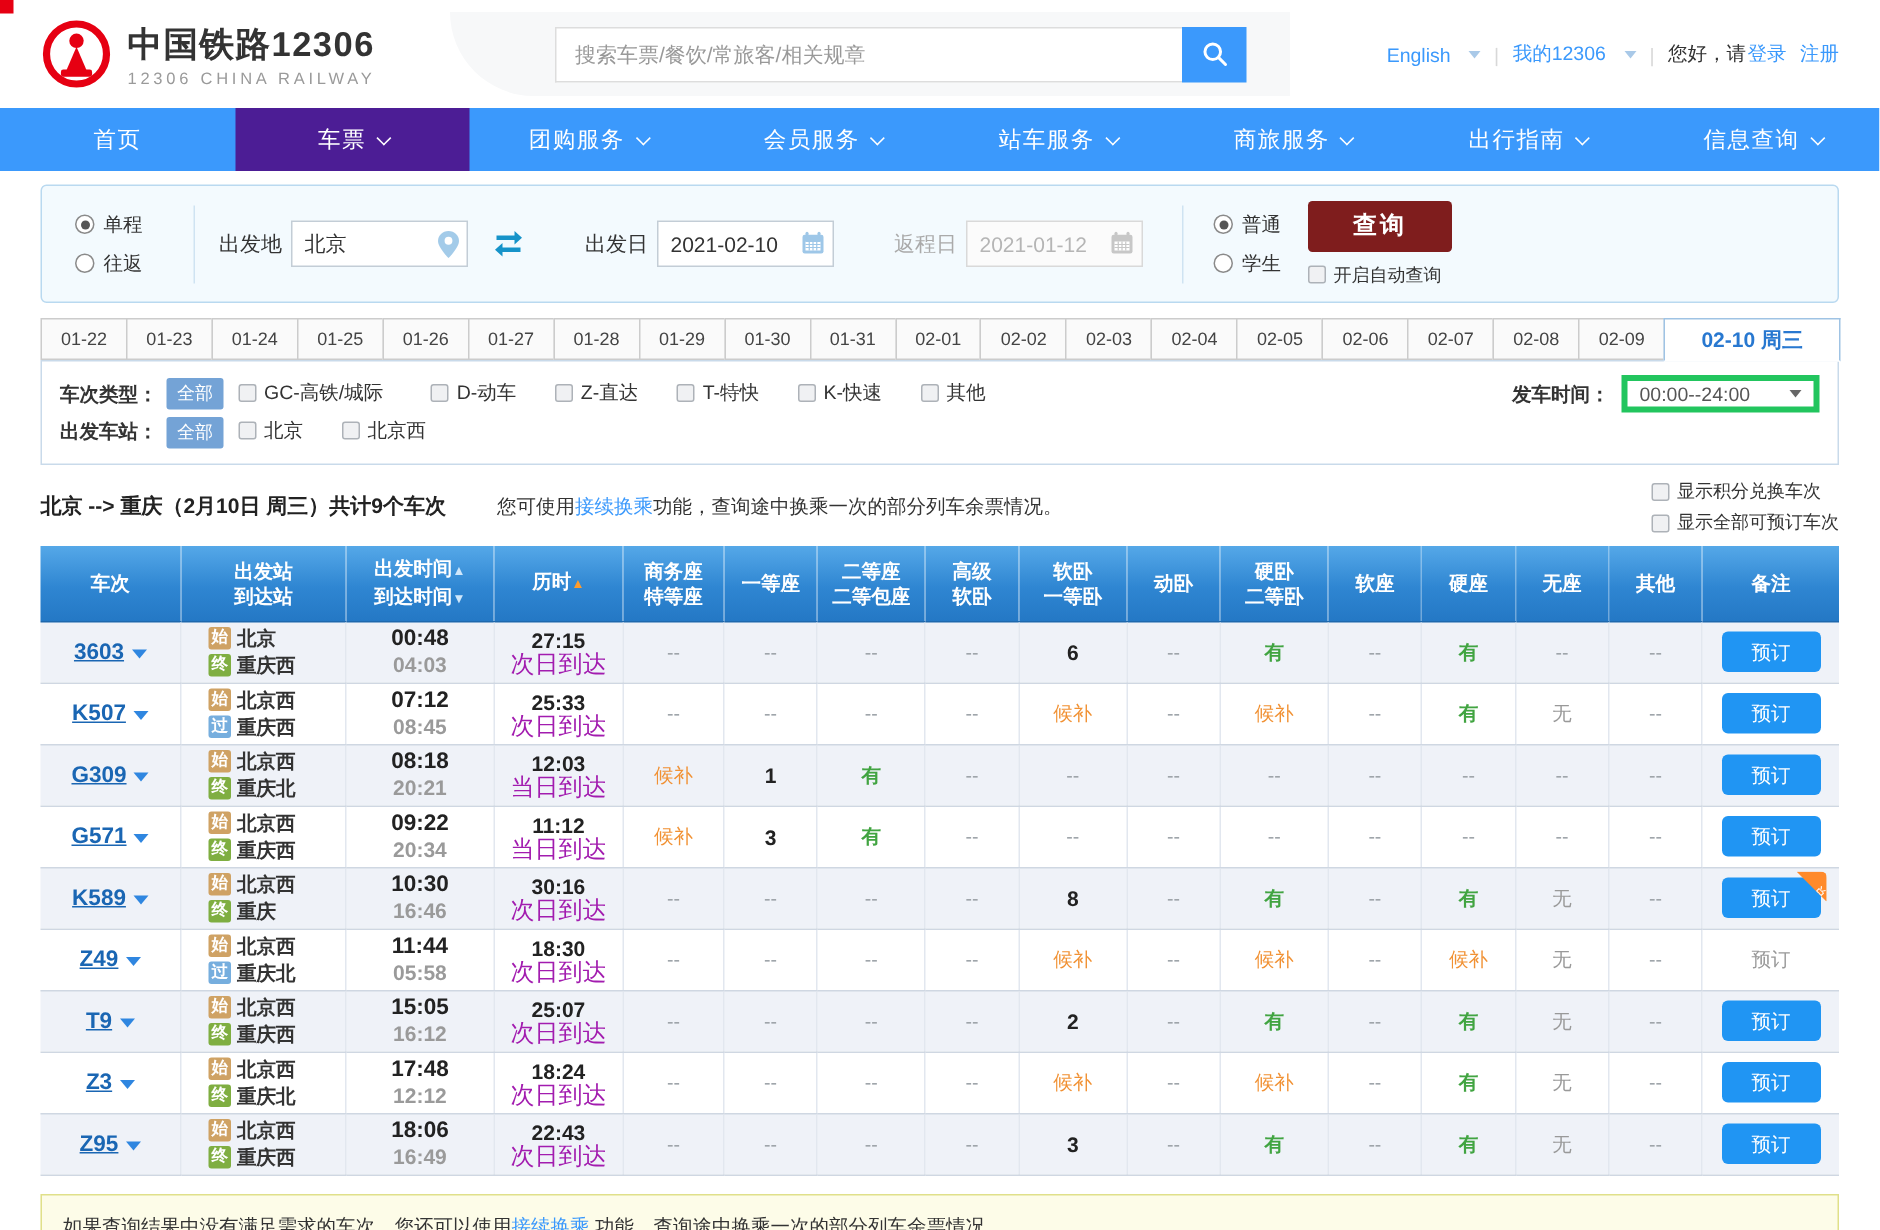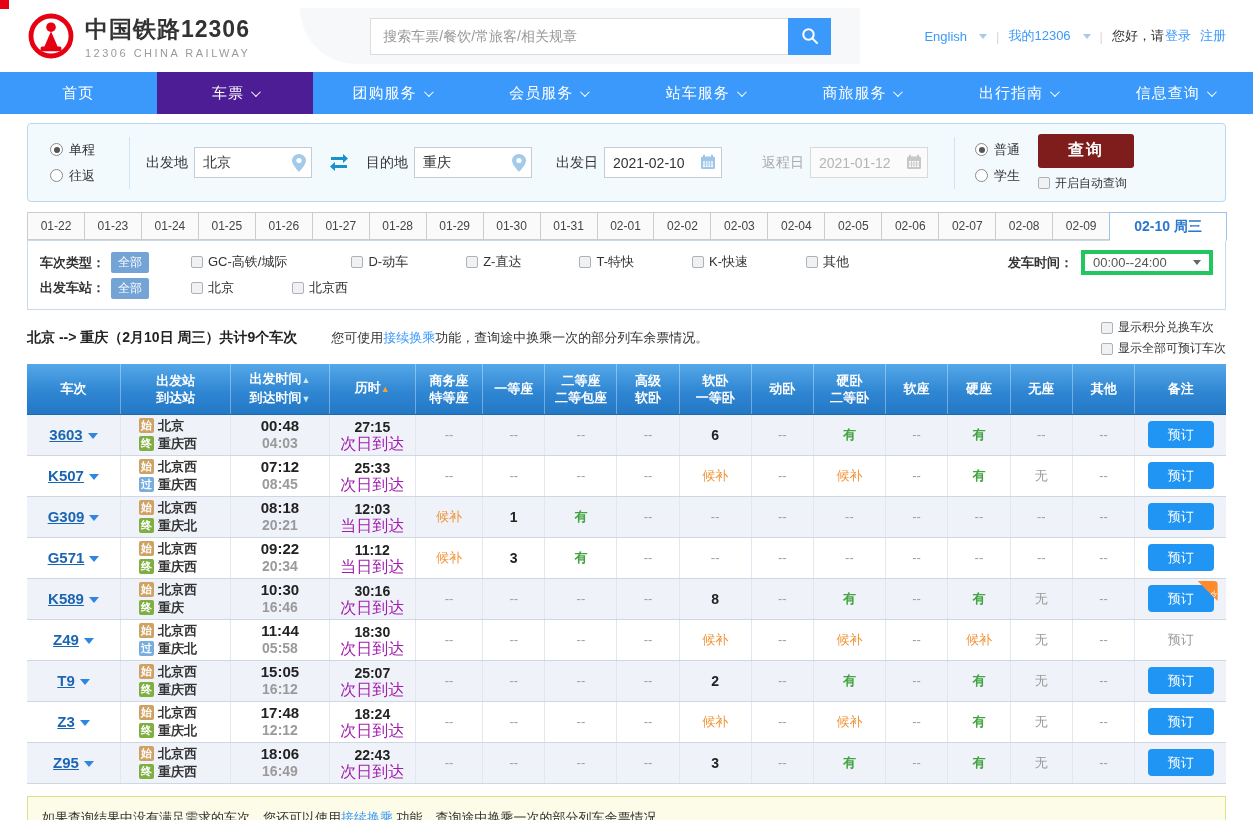--- a/index.html
+++ b/index.html
@@ -56,21 +56,21 @@
   
   .tabs{display:flex;margin:10px 27px 0;position:relative;z-index:2;}
   .tab{flex:1;height:28px;line-height:27px;text-align:center;font-size:12px;color:#444;background:#fafafa;border:1px solid #ccc;margin-right:-1px;cursor:pointer;}
   .tab.active{flex:none;width:118px;background:#fff;color:#2878d0;font-weight:bold;font-size:14px;border-color:#9fc3e4;border-bottom:1px solid #fff;margin-bottom:-1px;height:29px;}
 
   
   .filters{margin:0 27px;border:1px solid #c9daea;background:#fff;padding:7px 12px 8px;}
   .f-row{display:flex;align-items:center;min-height:22px;margin:2px 0;}
   .f-label{font-size:13px;font-weight:bold;color:#333;margin-right:6px;white-space:nowrap;}
   .badge-all{background:#74a3d6;color:#fff;font-size:12px;padding:2px 7px;border-radius:2px;margin-right:10px;cursor:pointer;}
-  .fitem{display:inline-flex;align-items:center;gap:5px;font-size:13px;color:#333;margin-right:26px;cursor:pointer;white-space:nowrap;margin-left:32px;}
+  .fitem{display:inline-flex;align-items:center;gap:5px;font-size:13px;color:#333;margin-right:26px;cursor:pointer;white-space:nowrap;}
   .fitem.w{margin-right:32px;}
   .time-sel{margin-left:auto;display:flex;align-items:center;gap:8px;font-size:13px;font-weight:bold;color:#333;}
   .sel-box{width:132px;height:25px;border:4px solid #22c55e;background:#fff;display:flex;align-items:center;justify-content:space-between;padding:0 8px;font-size:13px;font-weight:normal;color:#555;cursor:pointer;}
   .sel-arrow{width:0;height:0;border-left:4px solid transparent;border-right:4px solid transparent;border-top:5px solid #666;}
 
   
   .rbar{display:flex;align-items:center;margin:9px 27px 7px;}
   .r-summary{font-size:14px;font-weight:bold;color:#222;}
   .r-tip{font-size:13px;color:#333;margin-left:34px;}
   .r-tip a{color:#3b99fc;text-decoration:none;}
@@ -214,30 +214,20 @@
     </span>
   </div>
 
   <span class="swap">
     <svg width="22" height="18" viewBox="0 0 22 18">
       <path d="M3 5 H15 V2 L20 6.5 L15 11 V8 H3 Z" fill="#1693c9" transform="translate(0,-2)"></path>
       <path d="M19 13 H7 V10 L2 14.5 L7 19 V16 H19 Z" fill="#1693c9" transform="translate(0,-2)"></path>
     </svg>
   </span>
 
-  <div class="fld">
-    <span class="fld-label">目的地</span>
-    <span class="fld-box">
-      <input readonly="" value="重庆" style="">
-      <svg class="fld-ico" width="14" height="18" viewBox="0 0 14 18">
-        <path d="M7 0 C3 0 0 3 0 6.6 C0 11 7 18 7 18 C7 18 14 11 14 6.6 C14 3 11 0 7 0 Z" fill="#a3cbe9"></path>
-        <circle cx="7" cy="6.5" r="2.6" fill="#fff"></circle>
-      </svg>
-    </span>
-  </div>
 
   <div class="fld" style="margin-left:24px">
     <span class="fld-label">出发日</span>
     <span class="fld-box">
       <input readonly="" value="2021-02-10" style="">
       <svg class="fld-ico" width="16" height="16" viewBox="0 0 16 16">
         <rect x="1" y="2.5" width="14" height="12.5" rx="1.5" fill="#9ec7e8"></rect>
         <rect x="3" y="0.5" width="2" height="4" rx="1" fill="#9ec7e8"></rect>
         <rect x="11" y="0.5" width="2" height="4" rx="1" fill="#9ec7e8"></rect>
         <rect x="3" y="7" width="10" height="6" fill="#fff"></rect>

